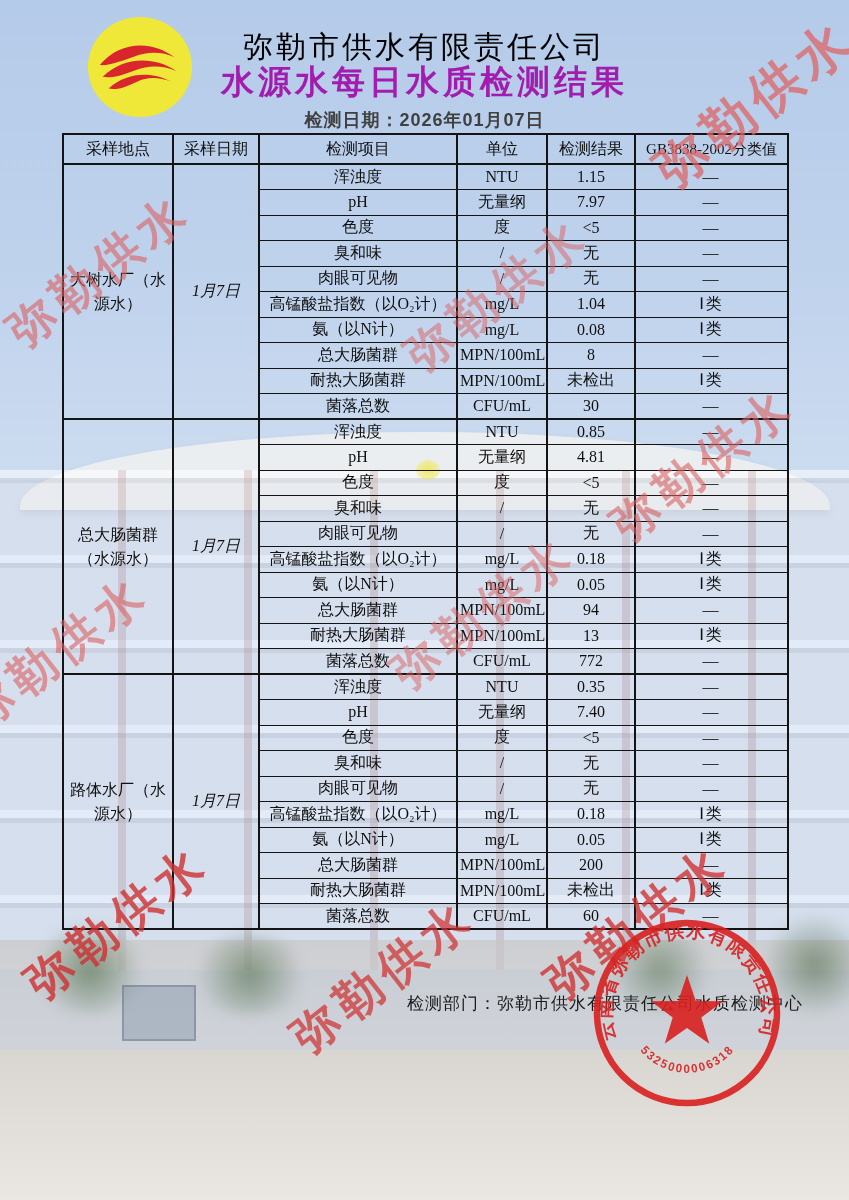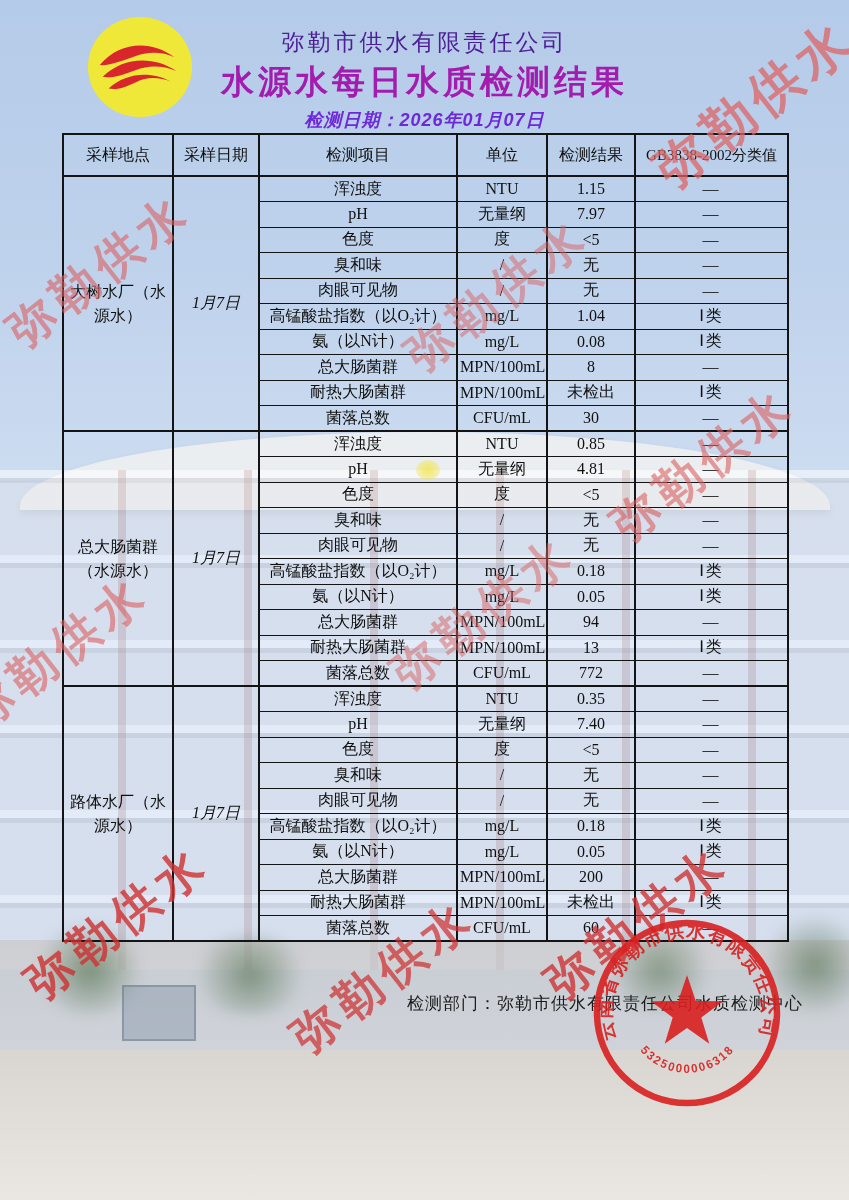--- a/index.html
+++ b/index.html
@@ -43,31 +43,31 @@
   .wm4{left:618px;top:500px;}
   .wm5{left:-28px;top:688px;}
   .wm6{left:398px;top:648px;color:rgba(218,95,95,.5);}
   .wm7{left:32px;top:958px;color:rgba(206,48,48,.8);}
   .wm8{left:552px;top:958px;color:rgba(206,48,48,.78);}
   .wm9{left:298px;top:1012px;color:rgba(206,48,48,.72);}
 
   
   .logo{position:absolute;left:85px;top:14px;width:110px;height:108px;z-index:4;}
   .hdr{position:absolute;left:150px;right:150px;text-align:center;z-index:4;color:#1b1b1b;}
-  .company{top:27px;font-family:"Liberation Serif",serif;font-size:23px;letter-spacing:3px;color:#4c1d95;}
+  .company{top:27px;font-family:"Liberation Serif",serif;font-size:30px;letter-spacing:3px;color:#000000;}
   .title{top:60px;font-size:33px;font-weight:bold;letter-spacing:4px;color:#a21caf;}
-  .dateline{top:108px;font-size:18px;font-weight:bold;letter-spacing:1px;color:#6d28d9;font-style:italic;}
+  .dateline{top:108px;font-size:18px;font-weight:bold;letter-spacing:1px;color:#404040;}
 
   
   .tblwrap{position:absolute;left:62px;top:133px;z-index:4;}
   table.report{border-collapse:collapse;table-layout:fixed;width:725px;border:2.5px solid #141414;}
   .report th,.report td{border:1px solid #141414;border-left-width:2px;border-right-width:2px;
     text-align:center;vertical-align:middle;padding:0 2px;color:#101010;background:transparent;
     font-family:"Liberation Serif",serif;font-size:16px;overflow:hidden;}
-  .report thead tr{height:42px;}
+  .report thead tr{height:30px;}
   .report tbody tr{height:25.5px;}
   .report thead th{border-bottom-width:2.5px;font-weight:normal;font-size:16px;}
   .report th.h-gb{font-size:15px;}
   .report tr.secstart td{border-top-width:2.5px;}
   .c-loc{font-size:16px;line-height:1.45;padding:0 6px;margin-left:12px;}
   .c-date{font-family:"Liberation Sans",sans-serif;font-size:15px;font-style:italic;}
   .c-item{font-size:15px;white-space:nowrap;}
   .c-unit,.c-result{font-family:"Liberation Sans",sans-serif;font-size:15px;}
   .c-grade{font-size:15px;letter-spacing:2px;}
 

